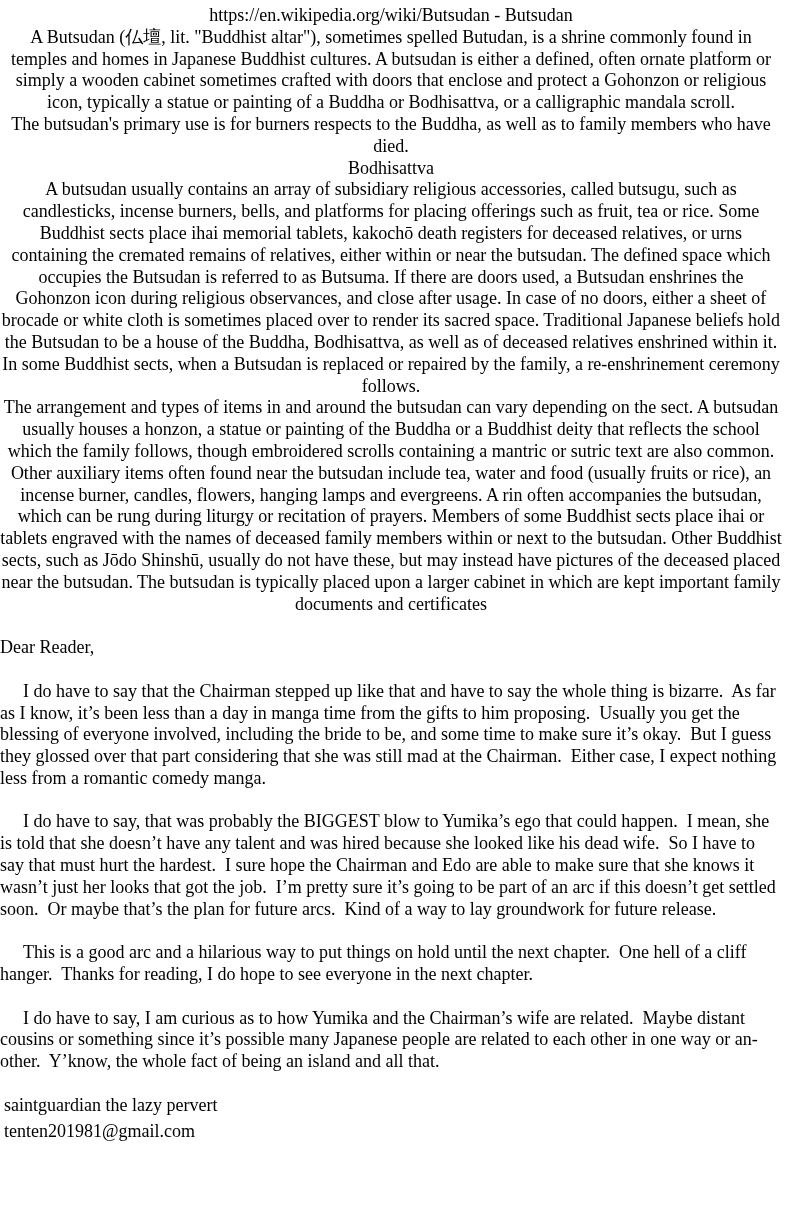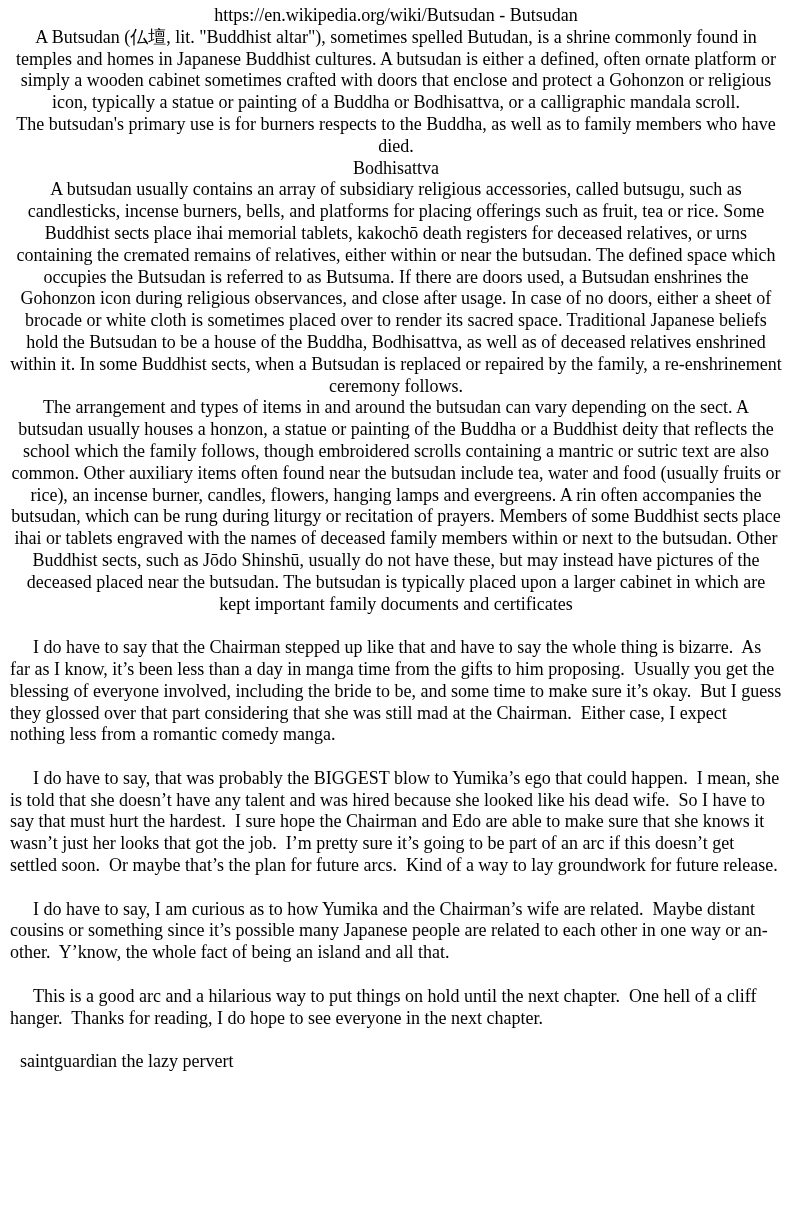--- a/index.html
+++ b/index.html
@@ -1,59 +1,61 @@
 <!DOCTYPE html>
 <html><head>
 <meta charset="utf-8">
 <style>
   html, body { margin: 0; padding: 0; background: #ffffff; }
   .page {
     width: 792px;
     min-height: 1224px;
     box-sizing: border-box;
-    padding: 5px 10px 20px 10px;
+    padding: 5px 10px 20px 0;
     background: #ffffff;
     color: #000000;
     font-family: "Liberation Serif", "DejaVu Serif", "DejaVu Sans", serif;
     font-size: 18px;
     line-height: 21.8px;
   }
   .wiki p {
     margin: 0;
     text-align: center;
   }
   .letter { margin-top: 21.8px; }
   .letter p {
     margin: 21.8px 0 0 0;
     white-space: pre-wrap;
     text-align: left;
   }
   .letter p.salutation { margin-top: 0; }
   .letter p.body { text-indent: 23px; }
   .signature { margin-top: 21.8px; }
-  .signature p { margin: 10px; white-space: pre-wrap; }
+  .signature p { margin: 4px; white-space: pre-wrap; }
 </style>
 </head>
 <body>
 
 <div class="page">
 
   <div class="wiki">
     <p>https://en.wikipedia.org/wiki/Butsudan - Butsudan</p>
     <p>A Butsudan (仏壇, lit. "Buddhist altar"), sometimes spelled Butudan, is a shrine commonly found in temples and homes in Japanese Buddhist cultures. A butsudan is either a defined, often ornate platform or simply a wooden cabinet sometimes crafted with doors that enclose and protect a Gohonzon or religious icon, typically a statue or painting of a Buddha or Bodhisattva, or a calligraphic mandala scroll.</p>
     <p>The butsudan's primary use is for burners respects to the Buddha, as well as to family members who have died.</p>
     <p>Bodhisattva</p>
     <p>A butsudan usually contains an array of subsidiary religious accessories, called butsugu, such as candlesticks, incense burners, bells, and platforms for placing offerings such as fruit, tea or rice. Some Buddhist sects place ihai memorial tablets, kakochō death registers for deceased relatives, or urns containing the cremated remains of relatives, either within or near the butsudan. The defined space which occupies the Butsudan is referred to as Butsuma. If there are doors used, a Butsudan enshrines the Gohonzon icon during religious observances, and close after usage. In case of no doors, either a sheet of brocade or white cloth is sometimes placed over to render its sacred space. Traditional Japanese beliefs hold the Butsudan to be a house of the Buddha, Bodhisattva, as well as of deceased relatives enshrined within it. In some Buddhist sects, when a Butsudan is replaced or repaired by the family, a re-enshrinement ceremony follows.</p>
     <p>The arrangement and types of items in and around the butsudan can vary depending on the sect. A butsudan usually houses a honzon, a statue or painting of the Buddha or a Buddhist deity that reflects the school which the family follows, though embroidered scrolls containing a mantric or sutric text are also common. Other auxiliary items often found near the butsudan include tea, water and food (usually fruits or rice), an incense burner, candles, flowers, hanging lamps and evergreens. A rin often accompanies the butsudan, which can be rung during liturgy or recitation of prayers. Members of some Buddhist sects place ihai or tablets engraved with the names of deceased family members within or next to the butsudan. Other Buddhist sects, such as Jōdo Shinshū, usually do not have these, but may instead have pictures of the deceased placed near the butsudan. The butsudan is typically placed upon a larger cabinet in which are kept important family documents and certificates</p>
   </div>
 
   <div class="letter">
+    <p class="salutation">Dear Reader,</p>
     <p class="body">I do have to say that the Chairman stepped up like that and have to say the whole thing is bizarre.  As far as I know, it’s been less than a day in manga time from the gifts to him proposing.  Usually you get the blessing of everyone involved, including the bride to be, and some time to make sure it’s okay.  But I guess they glossed over that part considering that she was still mad at the Chairman.  Either case, I expect nothing less from a romantic comedy manga.</p>
     <p class="body">I do have to say, that was probably the BIGGEST blow to Yumika’s ego that could happen.  I mean, she is told that she doesn’t have any talent and was hired because she looked like his dead wife.  So I have to say that must hurt the hardest.  I sure hope the Chairman and Edo are able to make sure that she knows it wasn’t just her looks that got the job.  I’m pretty sure it’s going to be part of an arc if this doesn’t get settled soon.  Or maybe that’s the plan for future arcs.  Kind of a way to lay groundwork for future release.</p>
+    <p class="body">This is a good arc and a hilarious way to put things on hold until the next chapter.  One hell of a cliff hanger.  Thanks for reading, I do hope to see everyone in the next chapter.</p>
     <p class="body">I do have to say, I am curious as to how Yumika and the Chairman’s wife are related.  Maybe distant cousins or something since it’s possible many Japanese people are related to each other in one way or an-
 other.  Y’know, the whole fact of being an island and all that.</p>
-    <p class="body">This is a good arc and a hilarious way to put things on hold until the next chapter.  One hell of a cliff hanger.  Thanks for reading, I do hope to see everyone in the next chapter.</p>
     <div class="signature">
       <p>saintguardian the lazy pervert</p>
+      <p>tenten201981@gmail.com</p>
     </div>
   </div>
 
 </div>
 
 </body></html>

